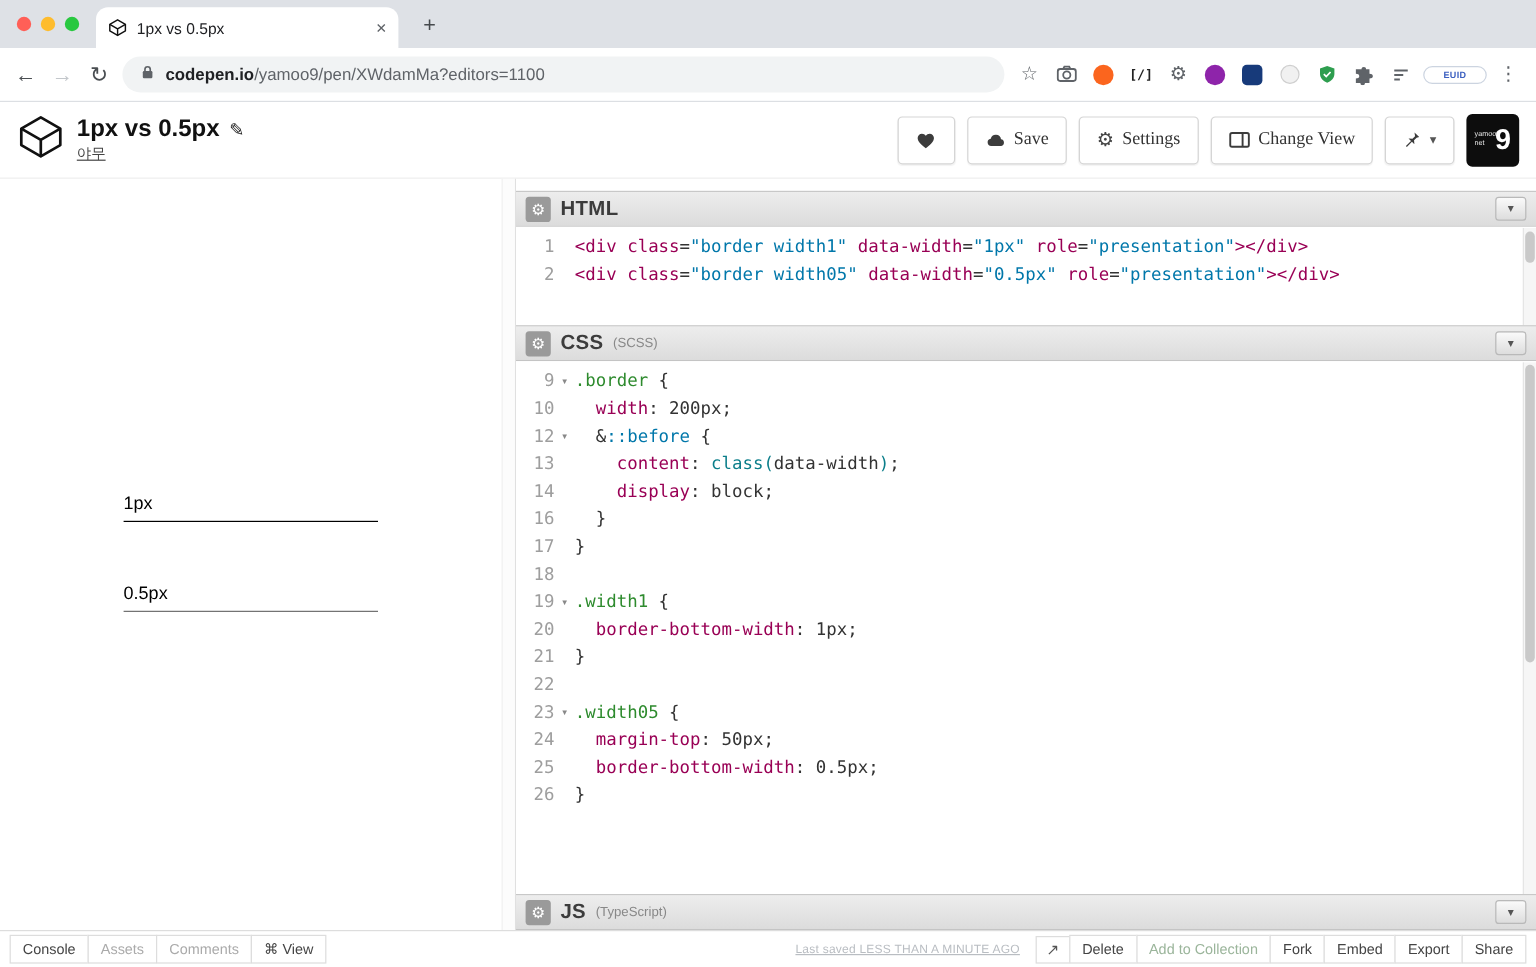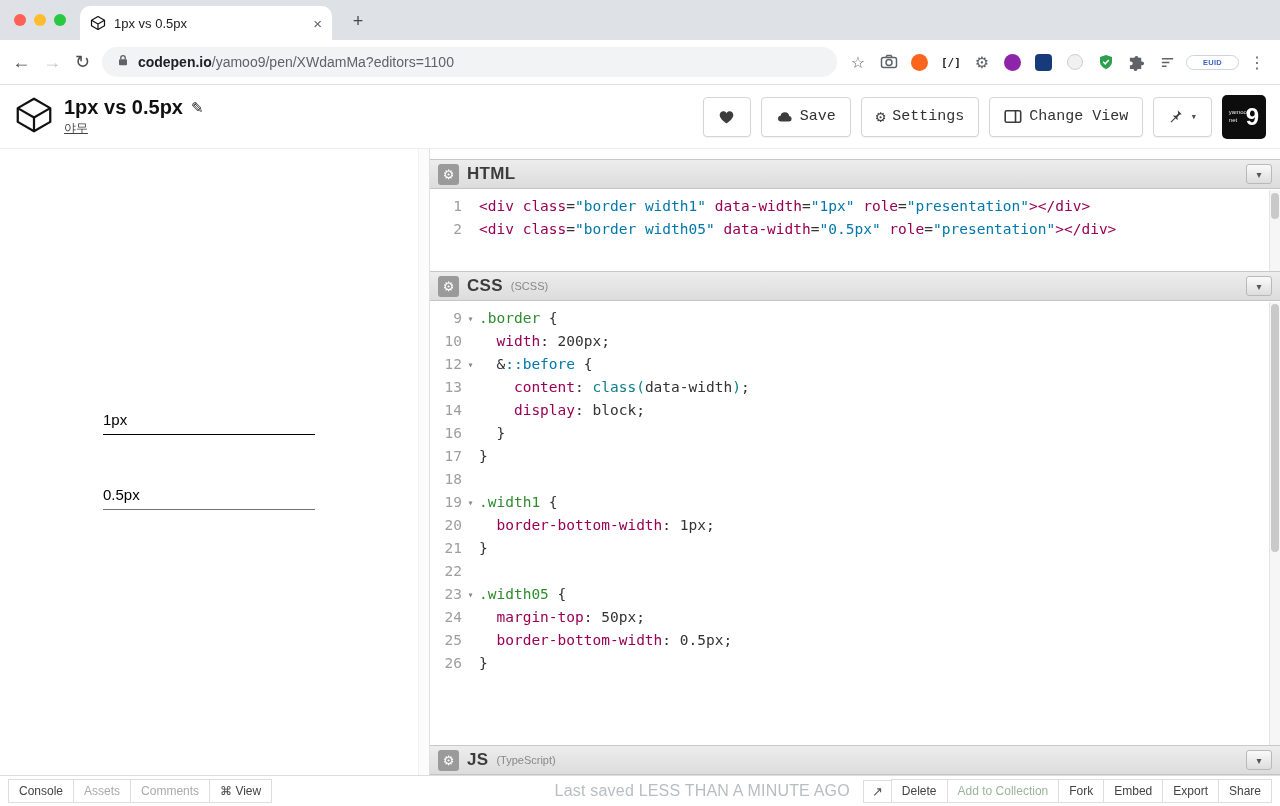--- a/index.html
+++ b/index.html
@@ -45,21 +45,21 @@
   .cp-header { height:64px; background:#fff; border-bottom:1px solid #ececec; display:flex;
     align-items:center; justify-content:space-between; padding:0 14px; flex:none; }
   .cp-left { display:flex; align-items:center; gap:10px; }
   .pen-title-row { display:flex; align-items:center; gap:8px; }
   .pen-title { font-size:20px; font-weight:bold; color:#111; }
   .pencil { font-size:15px; color:#222; }
   .pen-author { font-size:12px; color:#444; margin-top:1px;text-decoration:underline; }
   .cp-actions { display:flex; align-items:center; gap:10px; }
   .hbtn { height:40px; background:#fff; border:1px solid #d5d5d5; border-radius:4px;
     box-shadow:0 1px 1px rgba(0,0,0,.05); display:flex; align-items:center; gap:7px;
-    padding:0 14px; font-size:15px; color:#333; font-family:Liberation Mono, monospace; }
+    padding:0 14px; font-size:15px; color:#333; font-family:Liberation Serif, serif; }
   .hbtn.heart { width:48px; justify-content:center; padding:0; }
   .hbtn .gear { font-size:16px; color:#444; }
   .caret { font-size:11px; color:#555; }
   .avatar { width:44px; height:44px; background:#0d0d0d; border-radius:5px; color:#fff;
     display:flex; align-items:center; justify-content:center; gap:2px; }
   .av-small { font-size:6px; line-height:1.2; width:15px; color:#e8e8e8; }
   .av-big { font-size:24px; font-weight:bold; }
 
   
   .main { height:626px; display:flex; flex:none; }
@@ -107,21 +107,21 @@
 
   
   .footer { height:31px; border-top:1px solid #ddd; background:#fff; display:flex; align-items:center;
     padding:0 8px; gap:0; flex:none; }
   .fbtn { border:1px solid #ddd; background:#fff; padding:4px 10px; font-size:12px; color:#444;
     margin-left:-1px; white-space:nowrap; font-family:"Liberation Sans",sans-serif; }
   .fbtn.first { margin-left:0; }
   .fbtn.muted { color:#aaa; }
   .fbtn.collection { color:#9bb59b; }
   .fspacer { flex:1; }
-  .saved { font-size:16px; color:#b9bdc2; margin-right:14px; letter-spacing:.2px; }
+  .saved { font-size:10px; color:#b9bdc2; margin-right:14px; letter-spacing:.2px;text-decoration:underline; }
   .openicon { font-size:13px; color:#555; padding:3px 8px; border:1px solid #ddd; margin-left:-1px; background:#fff; }
 </style>
 </head>
 <body>
 
 <div class="screen">
 
   <div class="tabstrip">
     <div class="traffic">
       <span class="tl red"></span>

